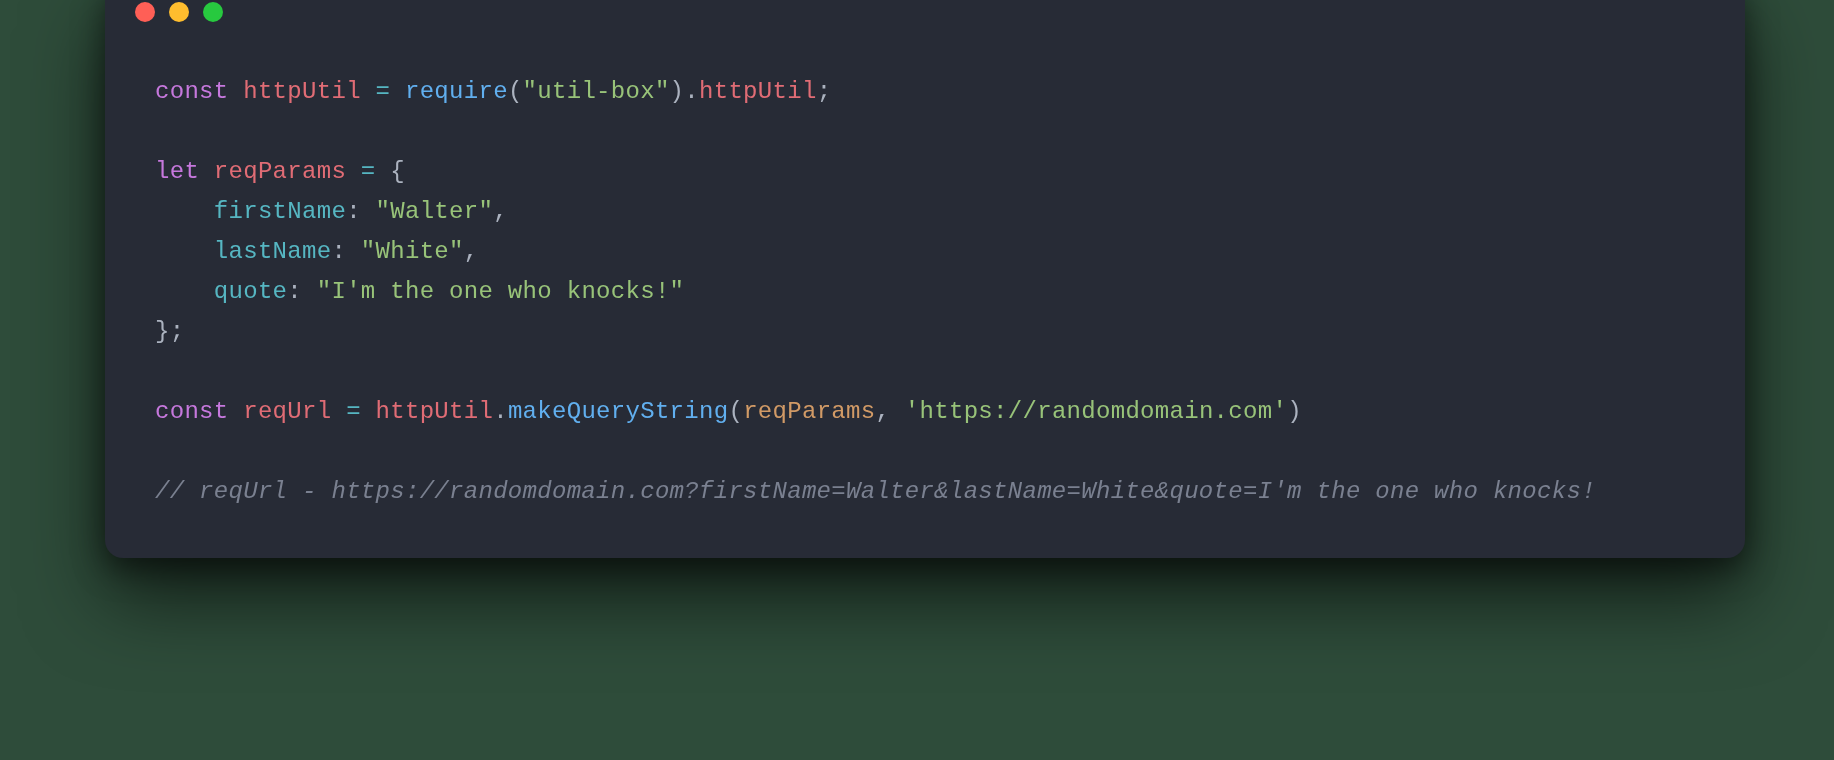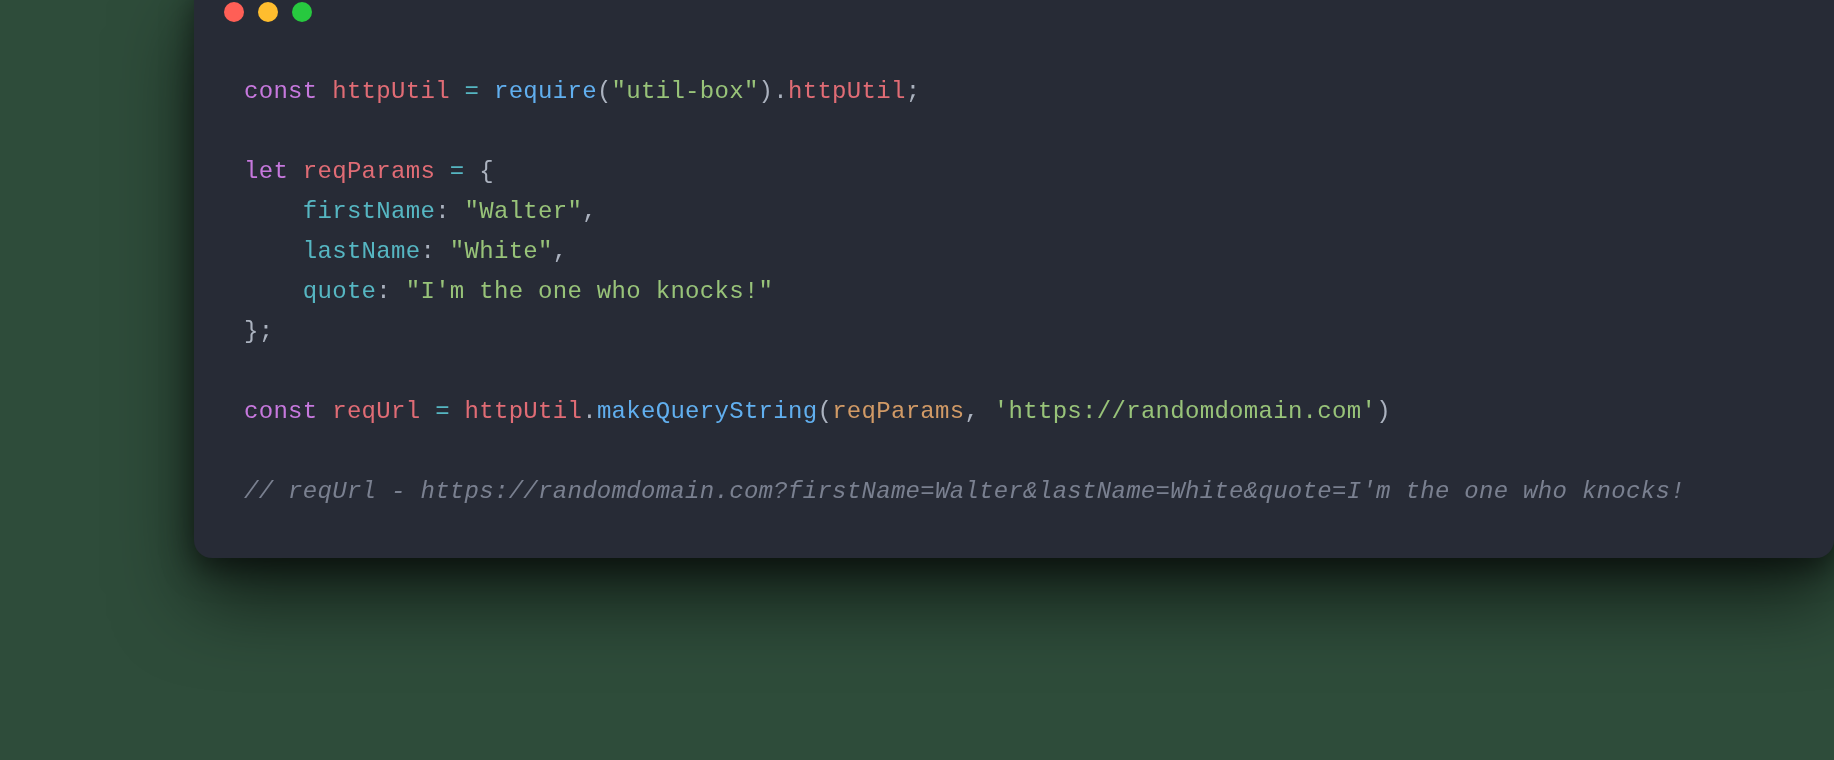--- a/index.html
+++ b/index.html
@@ -8,21 +8,21 @@
     height: 760px;
     background: #2e4c3a;
     font-family: ui-monospace, "SF Mono", "Menlo", "Consolas", "Liberation Mono", monospace;
     overflow: hidden;
   }
   .stage {
     width: 1834px;
     height: 540px;
     display: flex;
     align-items: center;
-    justify-content: flex-end;
+    justify-content: center;
     position: relative;
     padding-left: 16px;
   }
   .window {
     width: 1640px;
     background: #272b36;
     border-radius: 18px;
     box-shadow: 0 40px 80px rgba(0,0,0,0.6), 0 10px 30px rgba(0,0,0,0.5);
     padding: 0 0 36px 0;
     position: relative;

